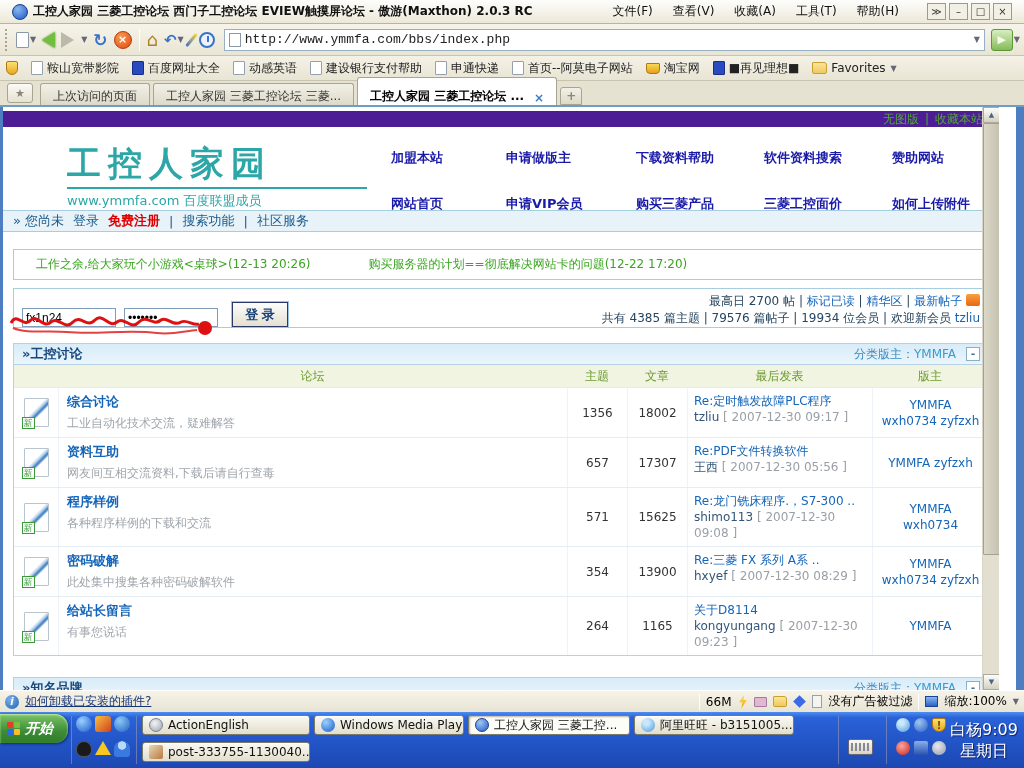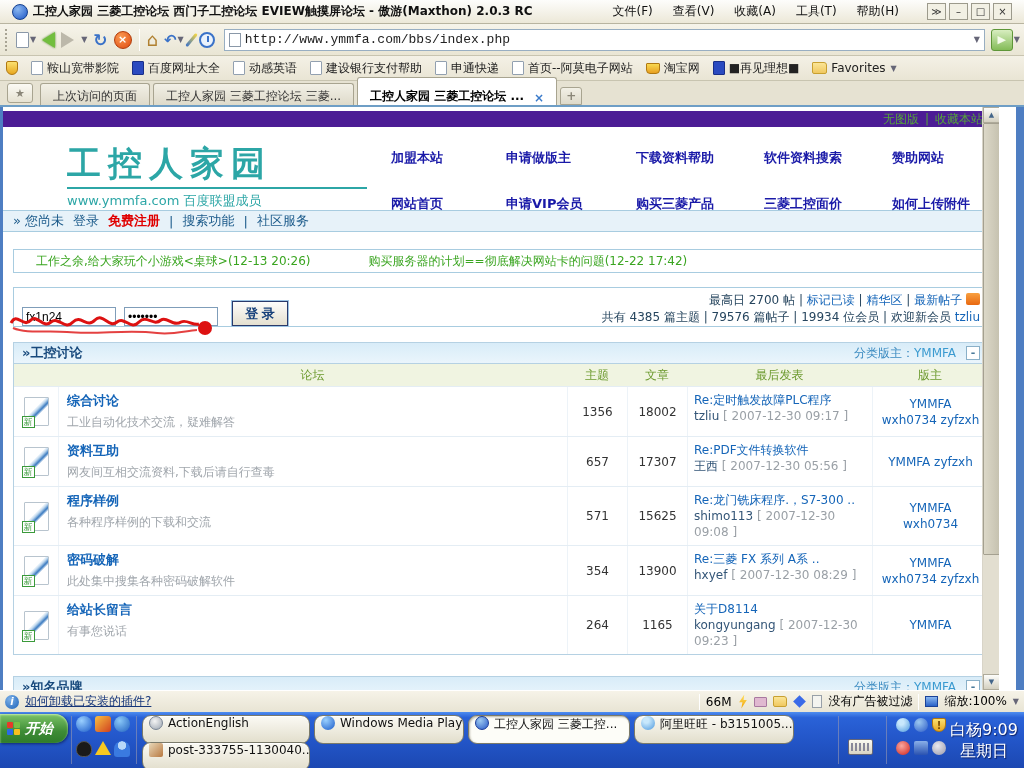--- a/index.html
+++ b/index.html
@@ -65,21 +65,21 @@
   .siteheader { position:relative; height:83px; }
   .logo-title { position:absolute; left:64px; top:14px; font-size:34px; font-weight:bold; letter-spacing:7px; color:#2CA6A6; font-family:"DejaVu Serif","Liberation Serif",serif; }
   .logo-sub { position:absolute; left:64px; top:60px; width:300px; border-top:2px solid #2CA6A6; padding-top:3px; color:#2CA6A6; font-size:13px; }
   .site-nav { position:absolute; left:388px; top:22px; display:grid; grid-template-columns:115px 130px 128px 128px 120px; row-gap:28px; font-size:13px; font-weight:bold; }
   .site-nav a { color:#1A1AA8; }
 
   .userbar { height:22px; background:#E7F2F9; border-top:1px solid #A8CCE0; border-bottom:1px solid #A8CCE0; display:flex; align-items:center; gap:9px; padding:0 10px; color:#1B5A8A; font-size:13px; }
   .userbar .lnk { color:#1B5A8A; }
   .userbar .reg { color:#E00000; font-weight:bold; }
 
-  .announce { margin:17px 10px 14px; border:1px solid #A8CCE0; height:24px; display:flex; align-items:center; gap:58px; padding-left:22px; color:#3AA520; }
+  .announce { margin:17px 10px 8px; border:1px solid #A8CCE0; height:31px; display:flex; align-items:center; gap:58px; padding-left:22px; color:#3AA520; }
 
   .loginstats { margin:5px 10px 0; border:1px solid #A8CCE0; height:40px; display:flex; align-items:flex-end; padding:0 8px; }
   .lg-input { width:94px; height:19px; border:1px solid #7F9DB9; font-size:12px; padding:0 3px; margin-right:8px; outline:none; }
   .lg-btn { width:56px; height:25px; background:linear-gradient(#FDFDFB,#E4E0D0); border:1px solid #2A3A6A; box-shadow:0 0 0 1px #9CC4E4; color:#16407A; font-weight:bold; font-size:13px; margin-left:6px; }
   .stats { margin-left:auto; text-align:right; color:#26455E; line-height:17px; }
   .stats a { color:#1565B8; }
   .rss { display:inline-block; width:14px; height:12px; background:linear-gradient(#F8A040,#E86810); border-radius:2px; color:#fff; font-size:8px; text-align:center; line-height:12px; vertical-align:-1px; }
 
   .scribble { position:absolute; left:4px; top:198px; z-index:5; pointer-events:none; }
 
@@ -140,21 +140,21 @@
   .flag i:nth-child(1){background:#E83A2A;} .flag i:nth-child(2){background:#7AC043;} .flag i:nth-child(3){background:#2A6AE8;} .flag i:nth-child(4){background:#F8C020;}
   .tsep { position:absolute; width:1px; height:48px; top:4px; background:rgba(10,20,90,.45); border-right:1px solid rgba(255,255,255,.35); }
   .ql { position:absolute; left:76px; top:4px; display:grid; grid-template-columns:repeat(3,19px); grid-auto-rows:25px; }
   .qi { width:16px; height:16px; }
   .qi-wmp { border-radius:50%; background:radial-gradient(circle at 35% 30%,#9AD0FF,#1A5AC8); }
   .qi-search { border-radius:3px; background:linear-gradient(135deg,#F8C040,#D04020); }
   .qi-ie { border-radius:50%; background:radial-gradient(circle at 35% 30%,#8AC8F8,#2060C0); }
   .qi-alien { border-radius:50% 50% 42% 42%; background:#1A1A1A; border:1px solid #555; }
   .qi-warn { width:0; height:0; border-left:8px solid transparent; border-right:8px solid transparent; border-bottom:14px solid #F8C820; }
   .qi-person { border-radius:50% 50% 20% 20%; background:radial-gradient(circle at 50% 28%,#B8D8F8 28%,#3A7AE0 32%); }
-  .taskbtn { position:absolute; height:29px; background:linear-gradient(#FBFAF4,#E2DECC); border:1px solid #7A7A6A; border-radius:9px; display:flex; gap:5px; padding:0 6px; font-size:12px; color:#111; overflow:hidden; white-space:nowrap; box-shadow:inset 0 1px 0 #fff; }
+  .taskbtn { position:absolute; height:20px; background:linear-gradient(#FBFAF4,#E2DECC); border:1px solid #7A7A6A; border-radius:3px; display:flex; align-items:center; gap:5px; padding:0 6px; font-size:12px; color:#111; overflow:hidden; white-space:nowrap; box-shadow:inset 0 1px 0 #fff; }
   .taskbtn.active { background:#FDFDF8; box-shadow:inset 1px 1px 2px #B8B4A4; }
   .bi { width:14px; height:14px; flex:0 0 auto; border-radius:50%; }
   .bi-cd { background:radial-gradient(circle at 40% 35%,#F4F4F4,#9AA4B0); border:1px solid #788494; }
   .bi-wmp { background:radial-gradient(circle at 35% 30%,#9AD0FF,#1A5AC8); }
   .bi-mx { background:radial-gradient(circle at 35% 30%,#9CC8F0,#2A5AC8); border:1px solid #1A3A98; }
   .bi-ww { background:radial-gradient(circle at 38% 32%,#C8E8FC 20%,#4A96DC); }
   .bi-paint { border-radius:2px; background:linear-gradient(135deg,#E8D8B8,#B87840); }
   .kb { position:absolute; left:848px; top:27px; width:25px; height:16px; background:linear-gradient(#FBFAF2,#D8D4C4); border:1px solid #667; border-radius:2px; }
   .kb:after { content:""; display:block; margin:3px 2px; height:8px; background:repeating-linear-gradient(90deg,#889 0 2px,transparent 2px 4px); }
   .tray-icons { position:absolute; left:896px; top:6px; display:grid; grid-template-columns:repeat(3,18px); grid-auto-rows:23px; }
@@ -321,21 +321,21 @@
     <a class="lnk">登录</a>
     <a class="reg">免费注册</a>
     <span>|</span>
     <a class="lnk">搜索功能</a>
     <span>|</span>
     <a class="lnk">社区服务</a>
   </div>
 
   <div class="announce">
     <a style="color:#3AA520">工作之余,给大家玩个小游戏&lt;桌球&gt;(12-13 20:26)</a>
-    <a style="color:#3AA520">购买服务器的计划==彻底解决网站卡的问题(12-22 17:42)</a>
+    <a style="color:#3AA520">购买服务器的计划==彻底解决网站卡的问题(12-22 17:20)</a>
   </div>
 
   <div class="loginstats">
     <input class="lg-input" value="fx1n24" style="">
     <input class="lg-input" value="•••••••" style="">
     <button class="lg-btn">登 录</button>
     <div class="stats">
       <div>
         <span>最高日 2700 帖</span>
         <span>|</span>

